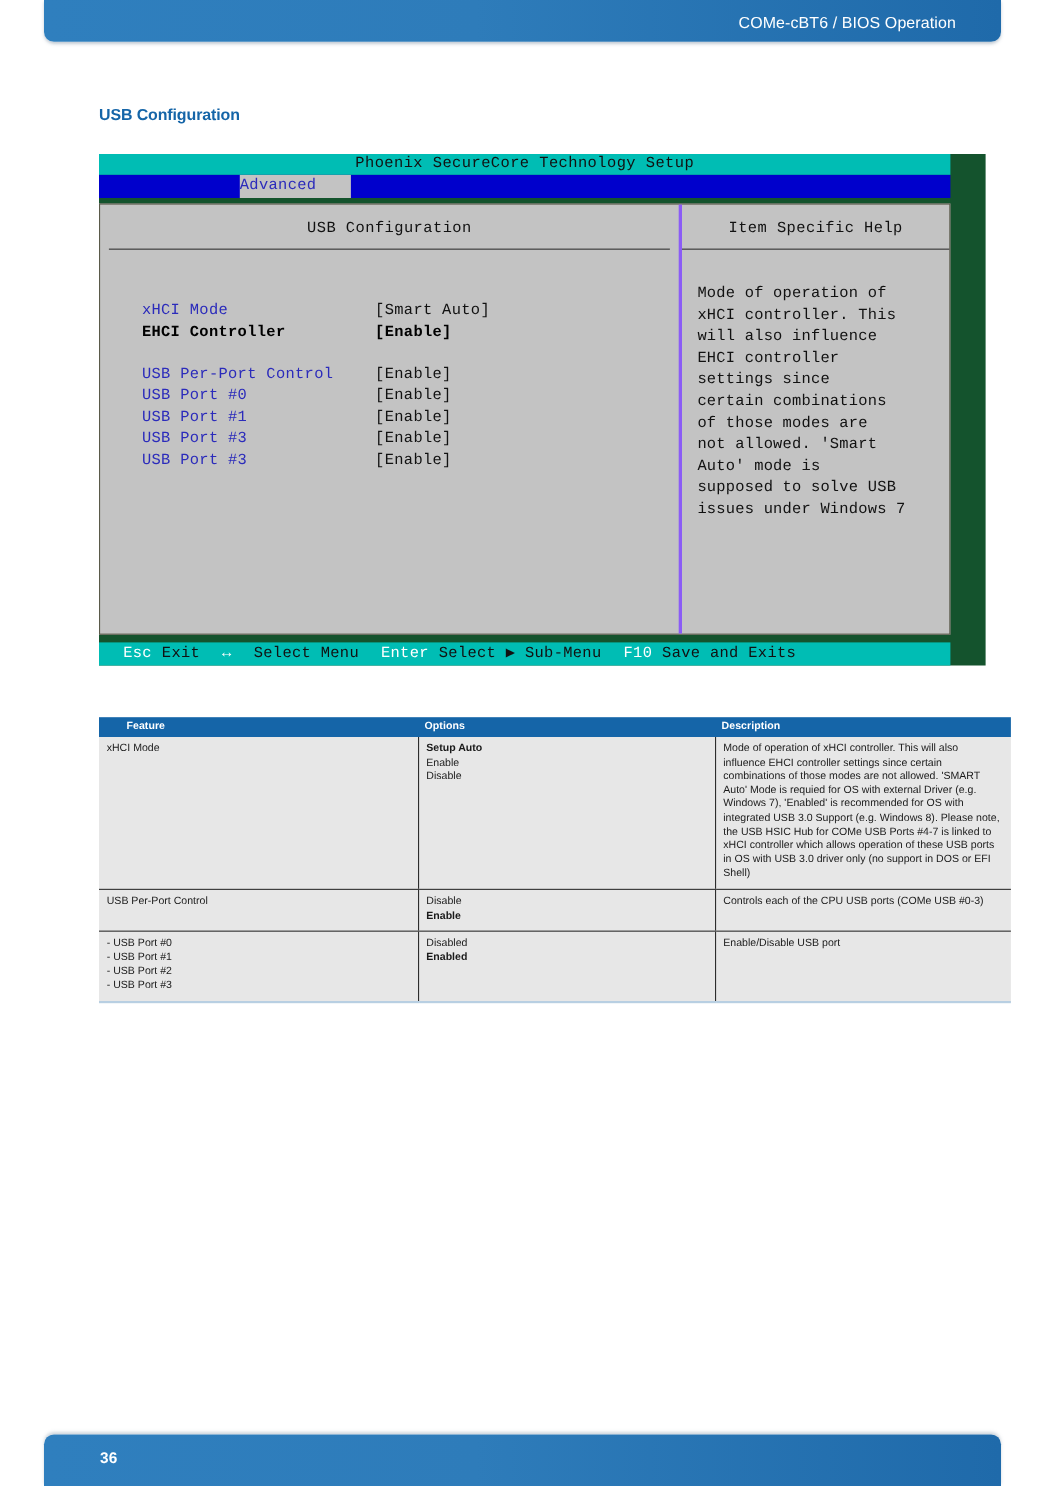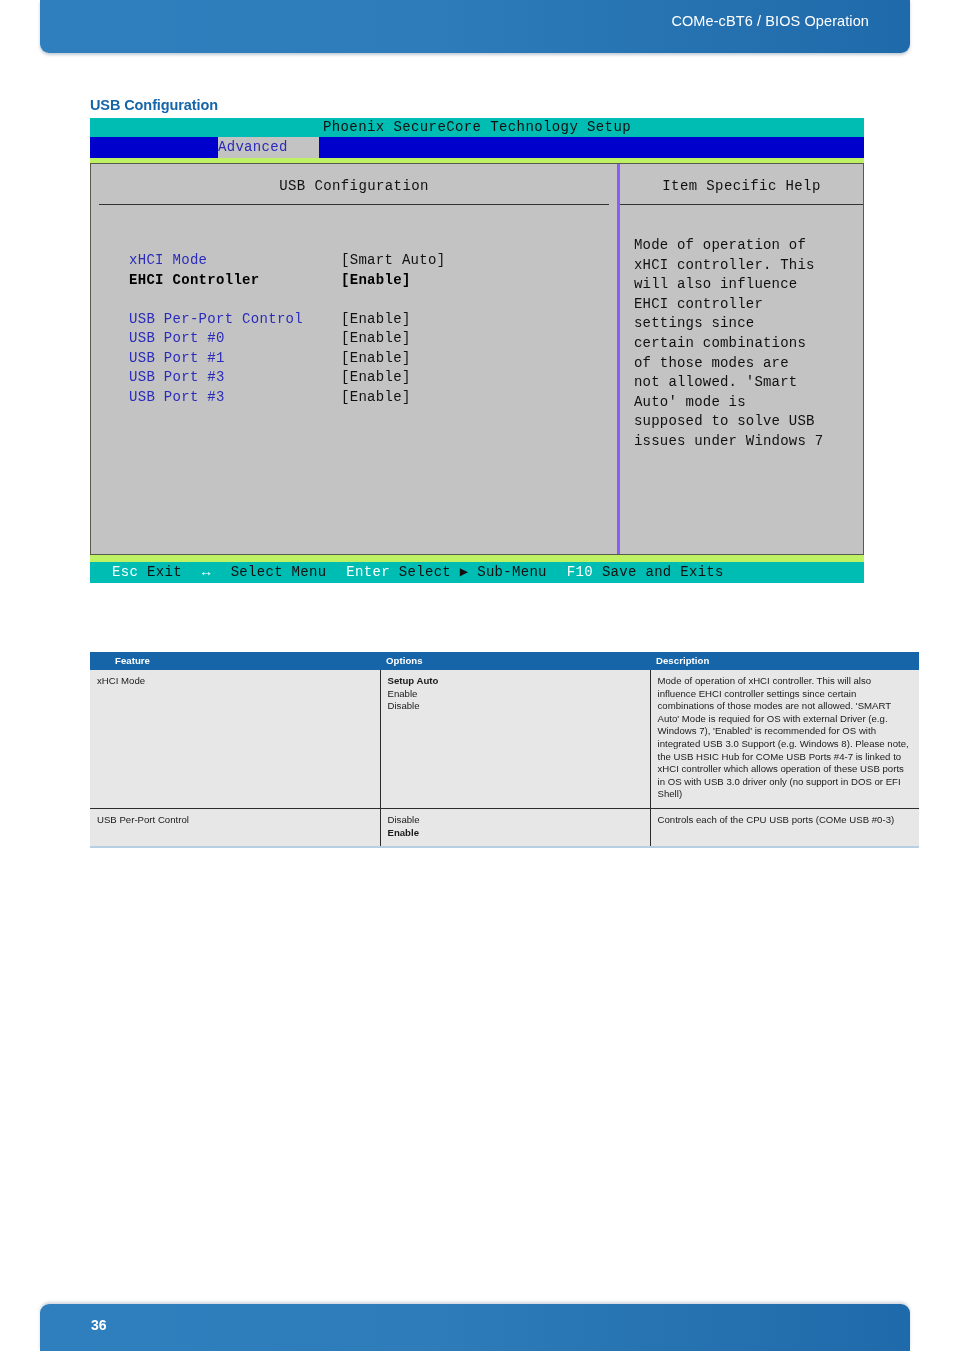--- a/index.html
+++ b/index.html
@@ -14,21 +14,21 @@
     font-family: "Liberation Sans", sans-serif;
     overflow: hidden;
   }
 
   
   .page-header {
     position: absolute;
     left: 40px;
     top: 0px;
     width: 870px;
-    height: 53px;
+    height: 38px;
     background: linear-gradient(to right, #2f7fbe 0%, #2e7cba 45%, #1f6aaa 100%);
     border-radius: 0 0 9px 9px;
     box-shadow: 0 2px 3px rgba(120,140,160,0.45);
   }
   .page-header-title {
     position: absolute;
     right: 41px;
     top: 13px;
     color: #ffffff;
     font-size: 14.5px;
@@ -44,25 +44,26 @@
     font-size: 14.5px;
     font-weight: bold;
     color: #1565a8;
     letter-spacing: -0.1px;
   }
 
   
   .bios {
     position: absolute;
     left: 90px;
-    top: 118px;
+    top: 140px;
     width: 774px;
     height: 465px;
-    background: #bef264;
+    background: #14532d;
     font-family: "Liberation Mono", monospace;
+    padding-left: 32px;
   }
   .bios-titlebar {
     position: absolute;
     left: 0; top: 0;
     width: 774px;
     height: 19px;
     background: #00bdb4;
     color: #111111;
     font-size: 14px;
     text-align: center;
@@ -358,18 +359,31 @@
     <tr>
       <td>
         <span class="feat-line">USB Per-Port Control</span>
       </td>
       <td>
         <span class="opt-line">Disable</span>
         <span class="opt-line opt-bold">Enable</span>
       </td>
       <td>Controls each of the CPU USB ports (COMe USB #0-3)</td>
     </tr>
+    <tr>
+      <td>
+        <span class="feat-line">- USB Port #0</span>
+        <span class="feat-line">- USB Port #1</span>
+        <span class="feat-line">- USB Port #2</span>
+        <span class="feat-line">- USB Port #3</span>
+      </td>
+      <td>
+        <span class="opt-line">Disabled</span>
+        <span class="opt-line opt-bold">Enabled</span>
+      </td>
+      <td>Enable/Disable USB port</td>
+    </tr>
   </tbody>
 </table>
 
 <div class="page-footer">
   <div class="page-number">36</div>
 </div>
 
 </body></html>

